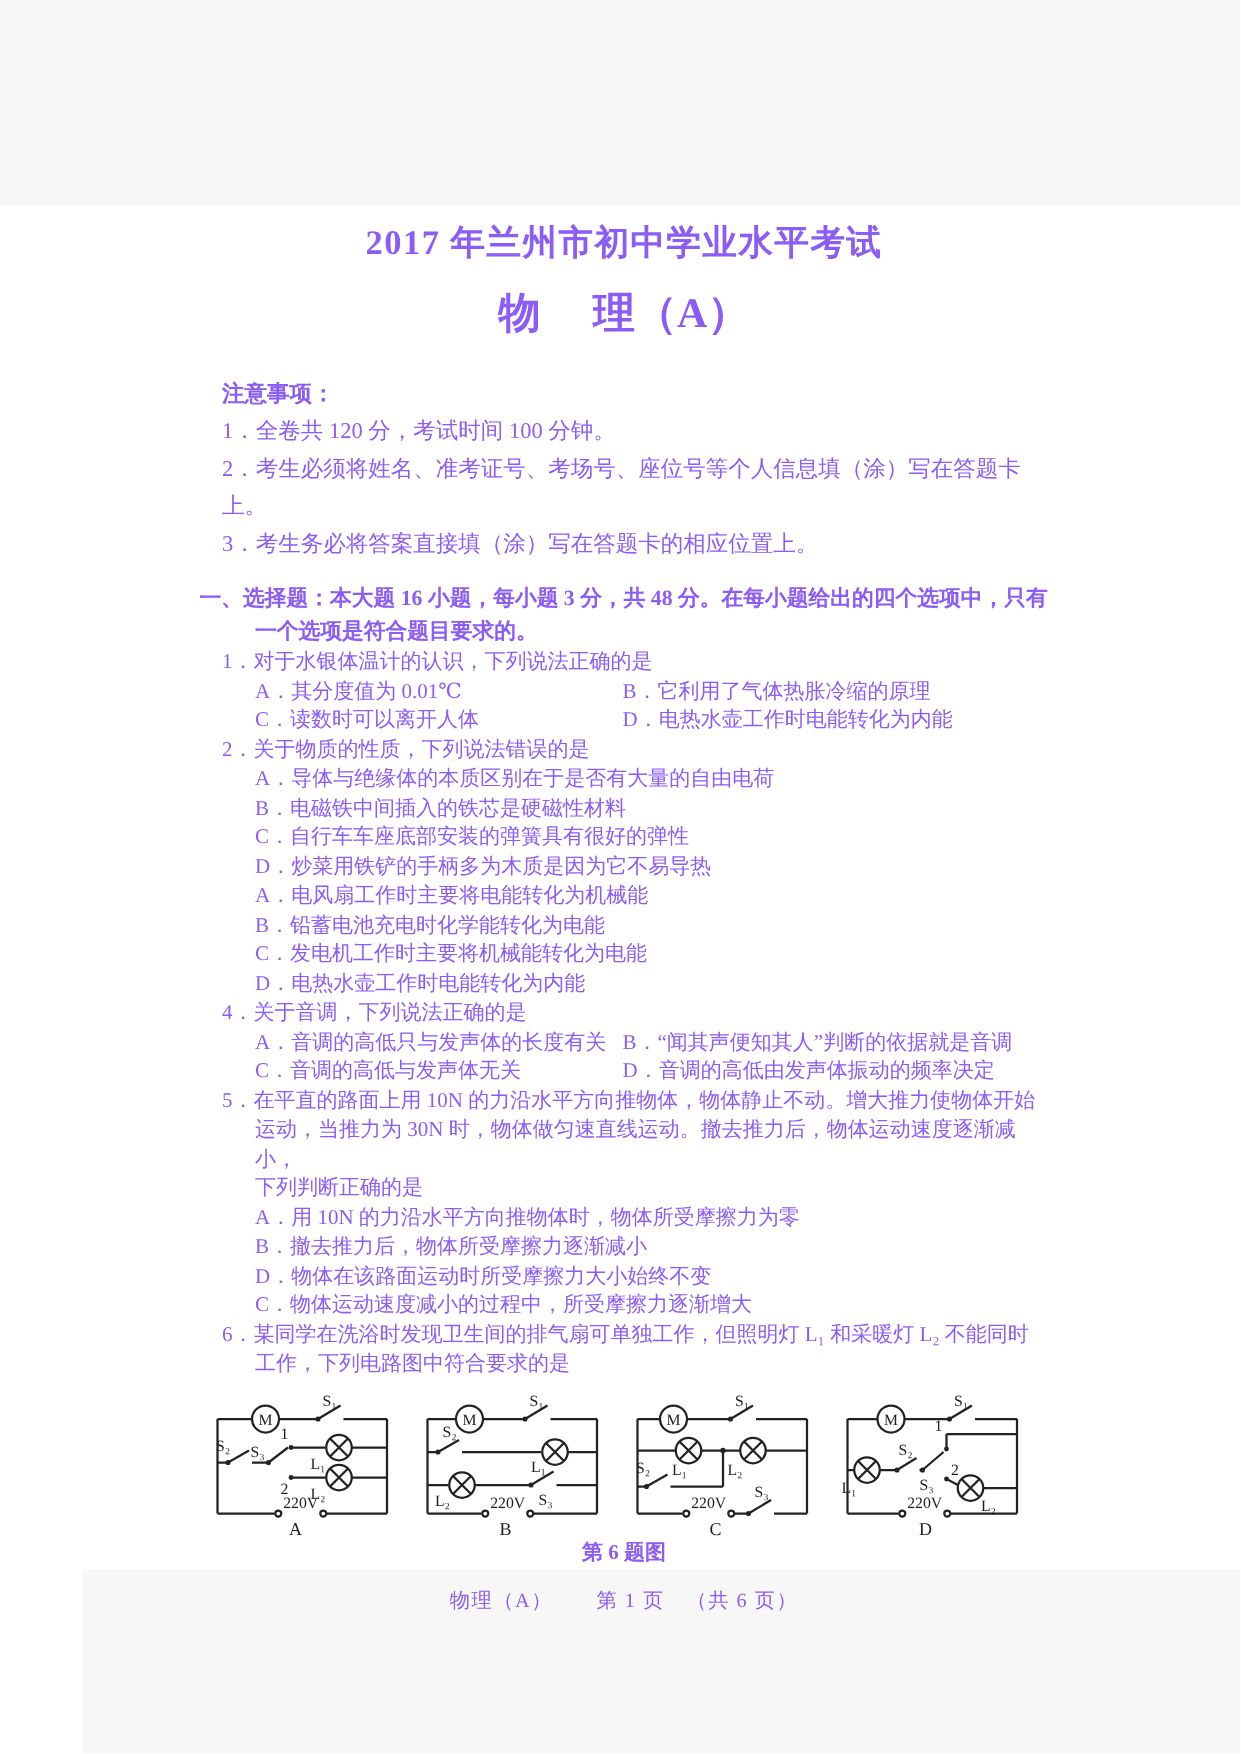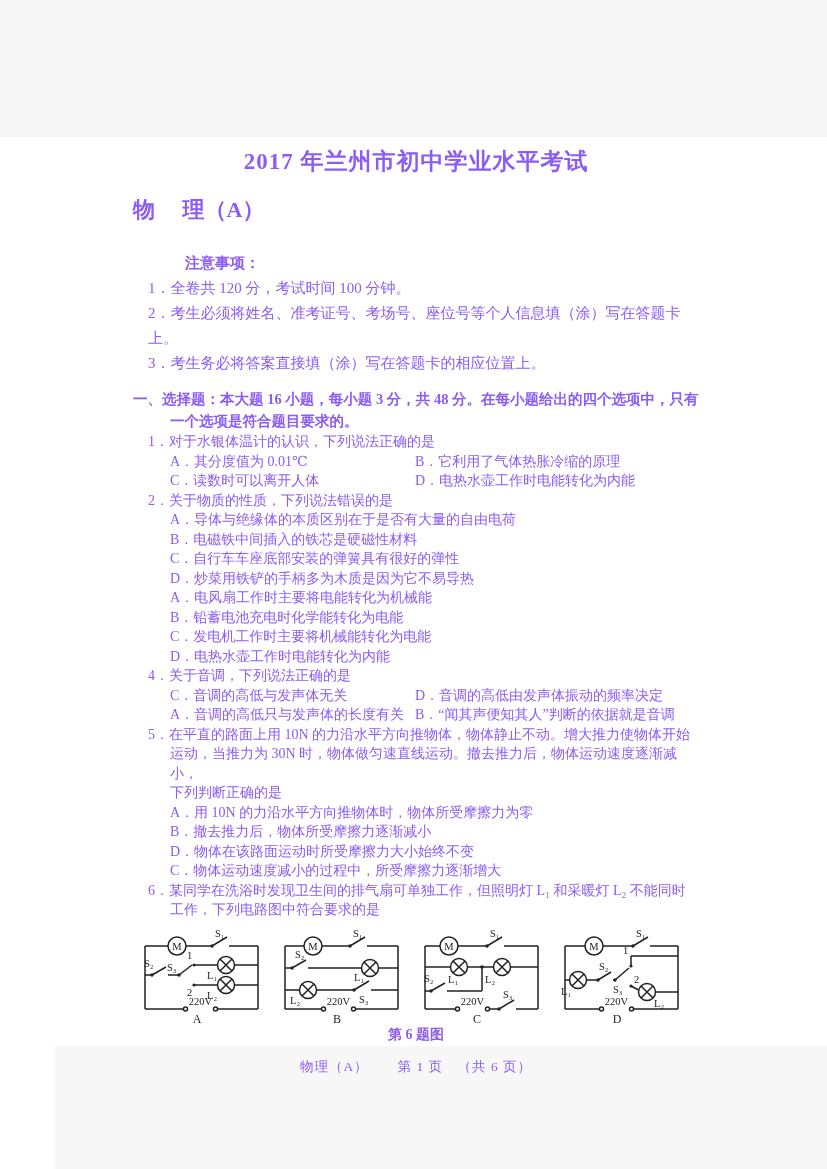--- a/index.html
+++ b/index.html
@@ -2,23 +2,23 @@
 <html><head>
 <meta charset="utf-8">
 <style>
   html,body{margin:0;padding:0;background:#fff;}
   .screen{position:relative;width:827px;height:1169px;background:#ffffff;overflow:hidden;
           font-family:"Liberation Serif","DejaVu Serif",serif;color:#8b5cf6;}
   .band-top{position:absolute;left:0;top:0;width:827px;height:137px;background:#f8f7f7;}
   .band-bottom{position:absolute;left:55px;top:1046px;width:772px;height:123px;background:#f8f7f7;}
   .content{position:absolute;left:133px;top:147px;width:566px;}
   .t1{font-size:23px;font-weight:bold;text-align:center;margin:0;letter-spacing:1px;line-height:30px;}
-  .t2{font-size:22px;font-weight:bold;text-align:left;margin:13px 0 21px 0;line-height:40px;}
+  .t2{font-size:28px;font-weight:bold;text-align:center;margin:13px 0 21px 0;line-height:40px;}
   .notice{font-size:15px;line-height:25px;padding-left:15px;}
-  .notice-h{font-weight:bold;margin-left:37px;}
+  .notice-h{font-weight:bold;}
   .sec{font-weight:bold;font-size:14.5px;line-height:22px;margin-top:12px;}
   .sec-l2{padding-left:37px;}
   .qblock{font-size:14px;line-height:19.5px;}
   .stem{padding-left:37px;text-indent:-22px;}
   .stem-cont{padding-left:37px;}
   .opt{padding-left:37px;}
   .oprow{display:flex;padding-left:37px;}
   .oprow .c1{width:245px;flex:none;}
   .circuits{display:flex;gap:6px;margin:8px 0 0 4px;}
   .circuit svg{display:block;}
@@ -68,26 +68,26 @@
       <div class="opt">C．自行车车座底部安装的弹簧具有很好的弹性</div>
       <div class="opt">D．炒菜用铁铲的手柄多为木质是因为它不易导热</div>
 
       <div class="opt">A．电风扇工作时主要将电能转化为机械能</div>
       <div class="opt">B．铅蓄电池充电时化学能转化为电能</div>
       <div class="opt">C．发电机工作时主要将机械能转化为电能</div>
       <div class="opt">D．电热水壶工作时电能转化为内能</div>
 
       <div class="stem">4．关于音调，下列说法正确的是</div>
       <div class="oprow">
+        <span class="c1">A．音调的高低只与发声体的长度有关</span>
+        <span>B．“闻其声便知其人”判断的依据就是音调</span>
+      </div>
+      <div class="oprow">
         <span class="c1">C．音调的高低与发声体无关</span>
         <span>D．音调的高低由发声体振动的频率决定</span>
-      </div>
-      <div class="oprow">
-        <span class="c1">A．音调的高低只与发声体的长度有关</span>
-        <span>B．“闻其声便知其人”判断的依据就是音调</span>
       </div>
 
       <div class="stem">5．在平直的路面上用 10N 的力沿水平方向推物体，物体静止不动。增大推力使物体开始</div>
       <div class="stem-cont">运动，当推力为 30N 时，物体做匀速直线运动。撤去推力后，物体运动速度逐渐减小，</div>
       <div class="stem-cont">下列判断正确的是</div>
       <div class="opt">A．用 10N 的力沿水平方向推物体时，物体所受摩擦力为零</div>
       <div class="opt">B．撤去推力后，物体所受摩擦力逐渐减小</div>
       <div class="opt">D．物体在该路面运动时所受摩擦力大小始终不变</div>
       <div class="opt">C．物体运动速度减小的过程中，所受摩擦力逐渐增大</div>
 

